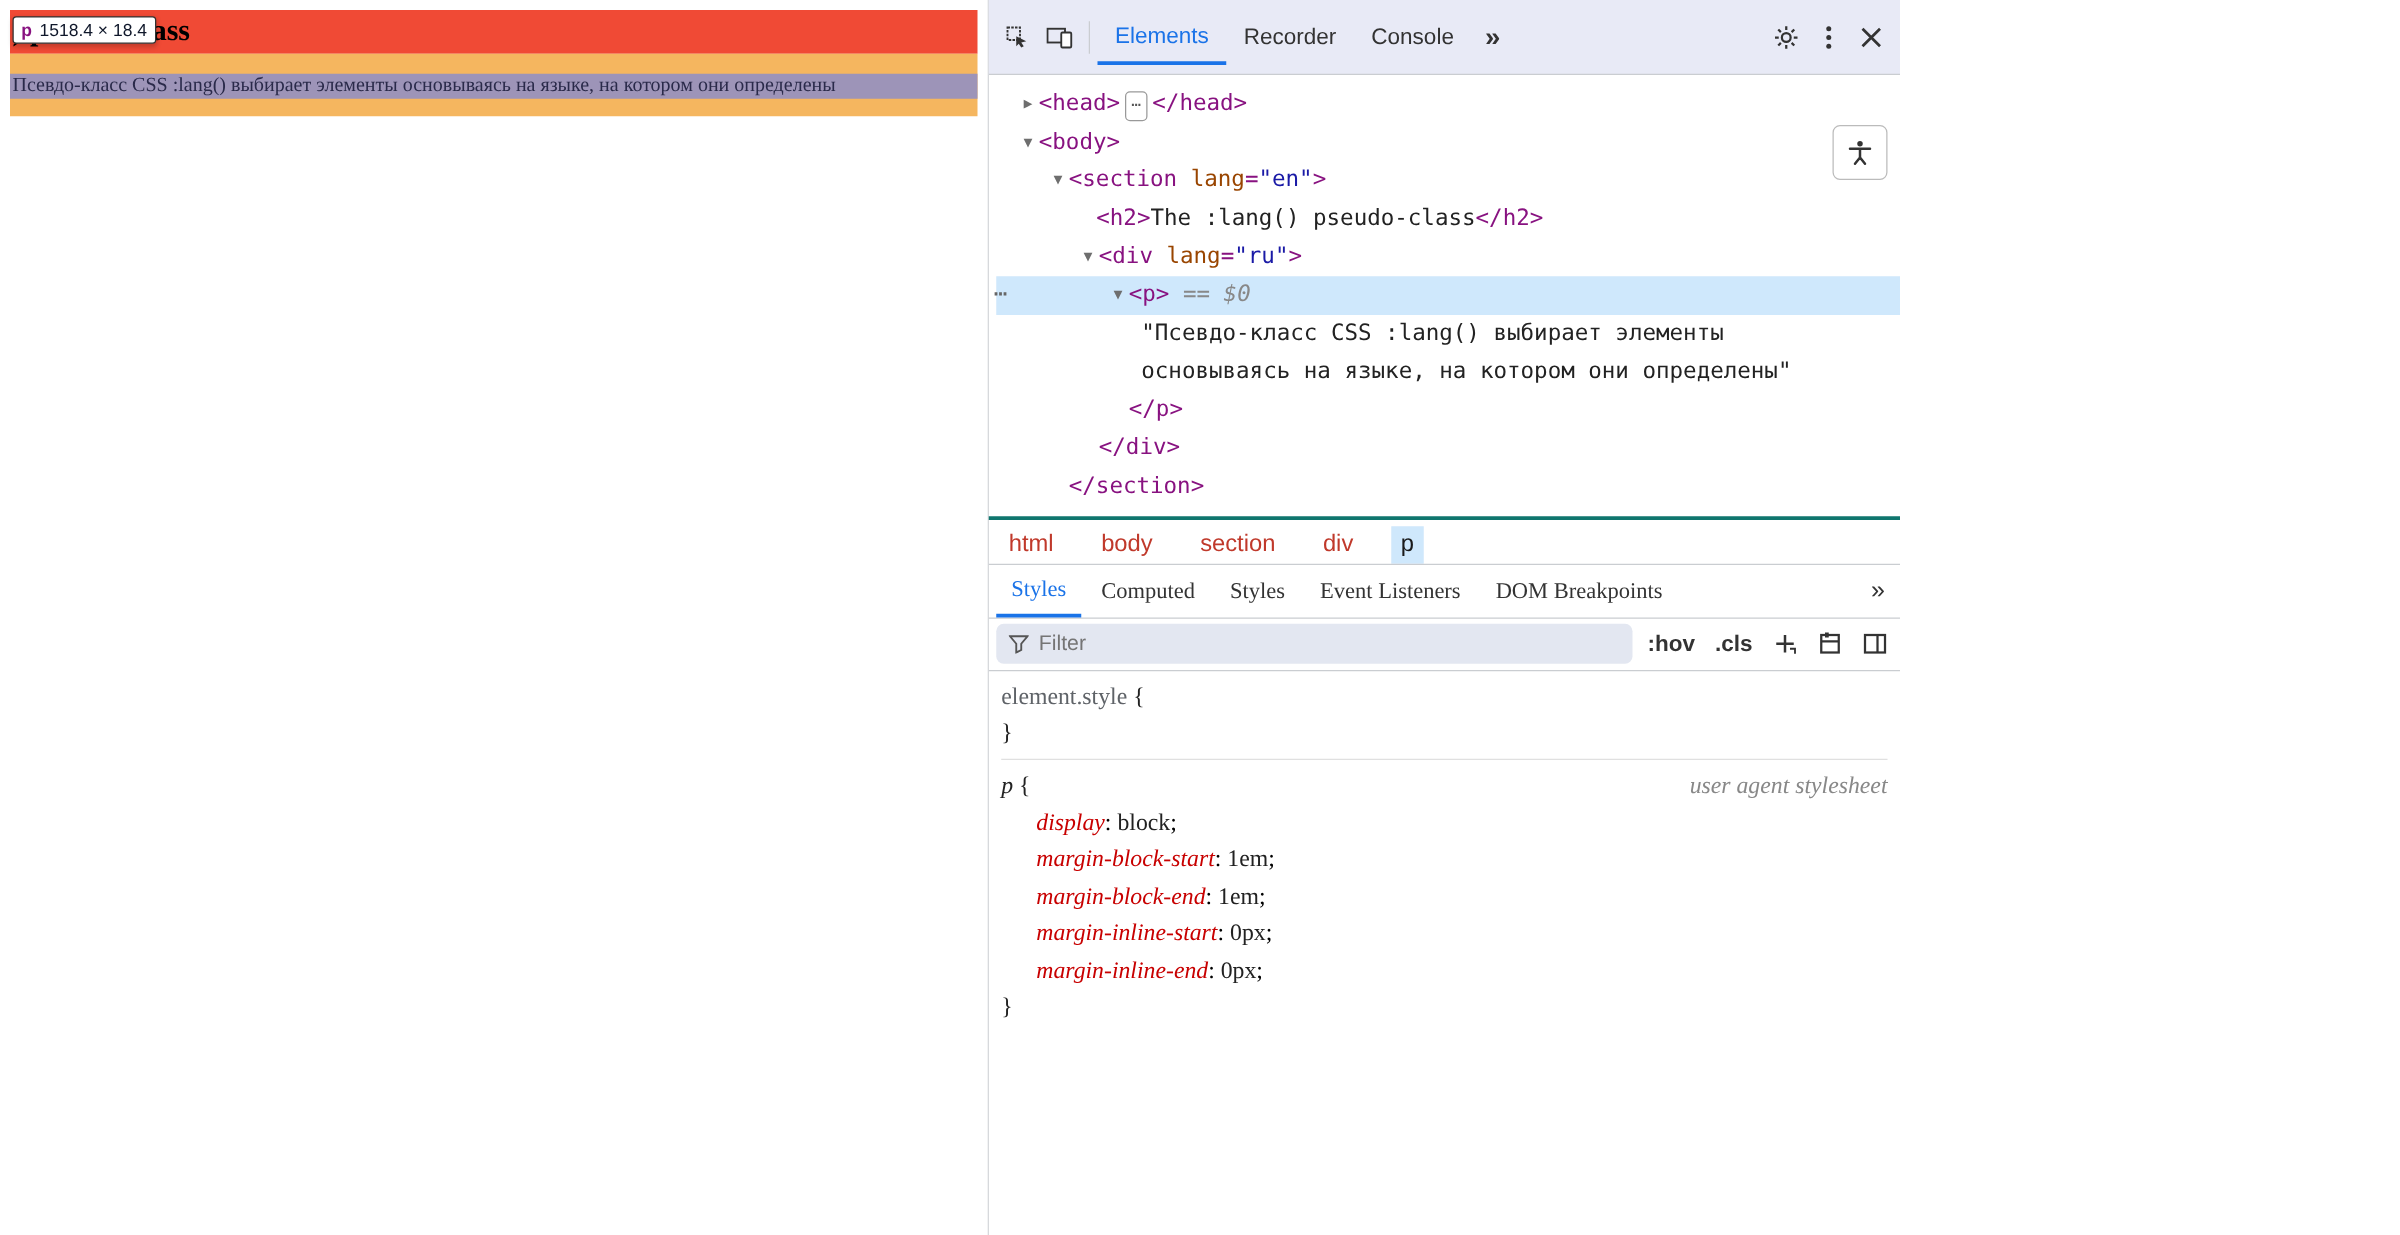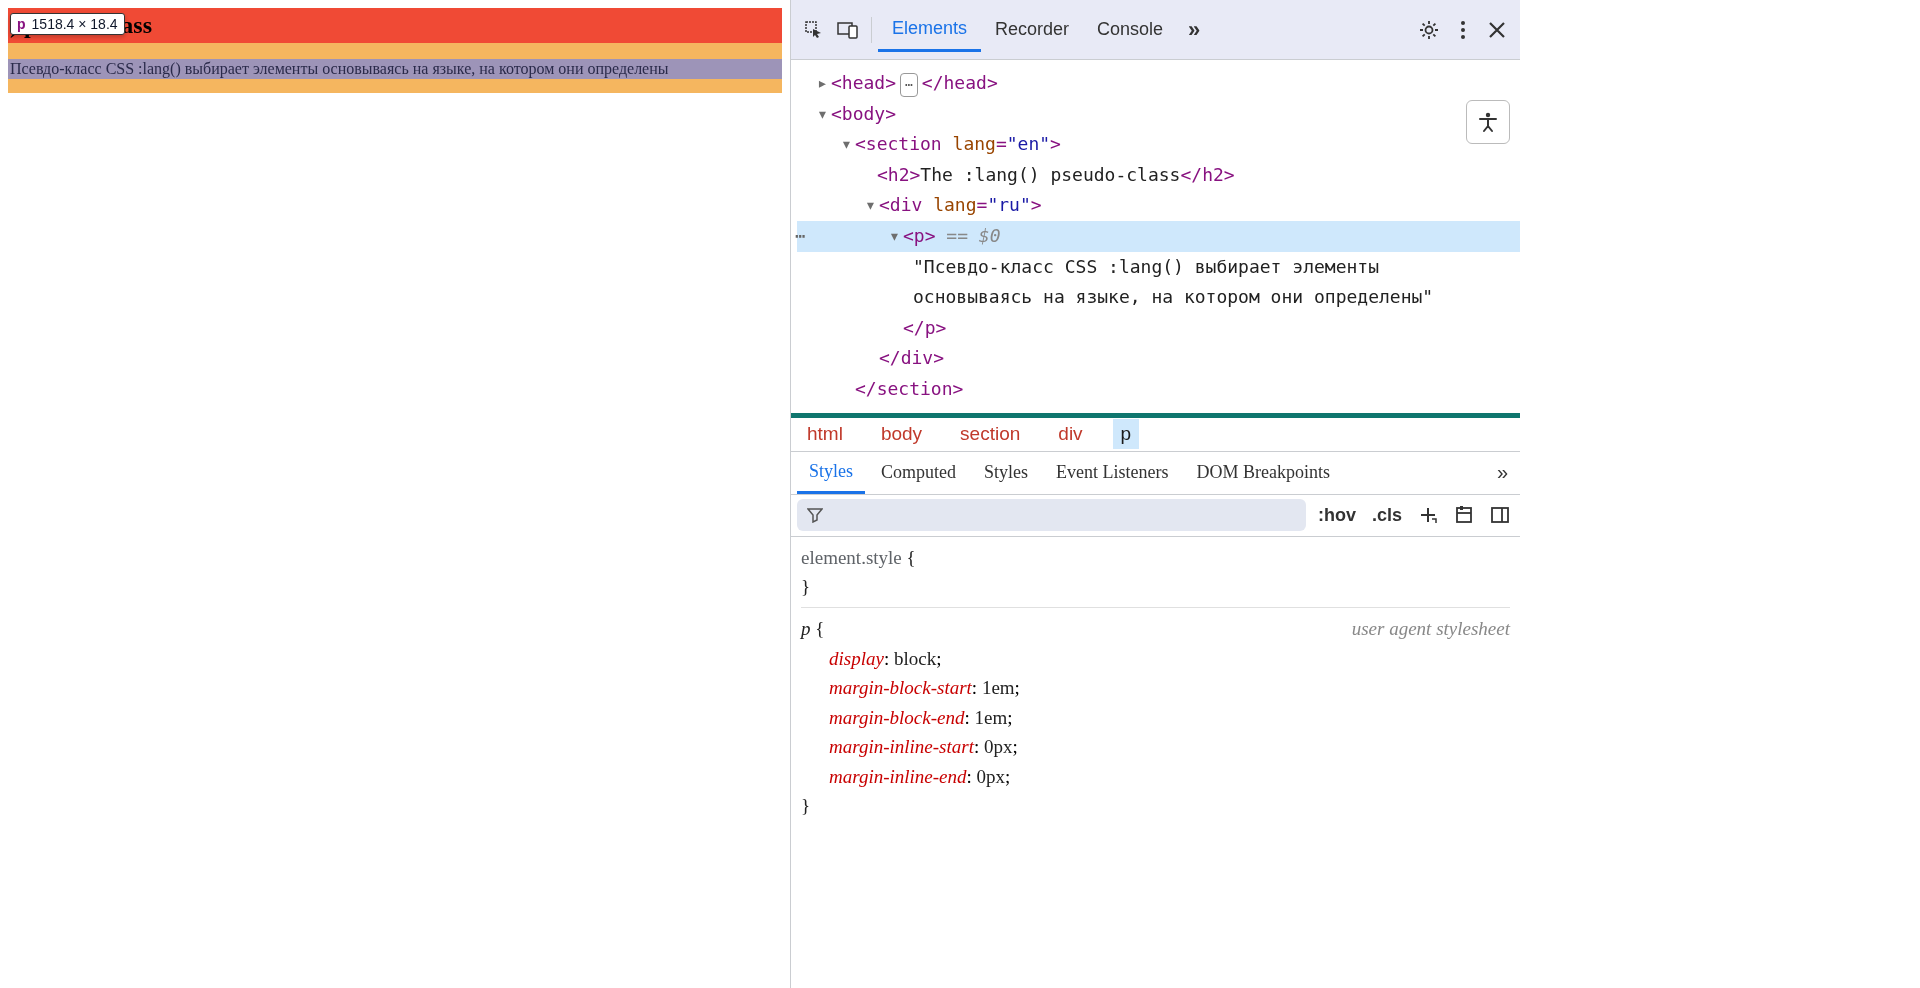--- a/index.html
+++ b/index.html
@@ -34,21 +34,21 @@
 .dom-tree .arrow { display: inline-block; width: 14px; color: #6e6e6e; cursor: pointer; }
 .dom-tree .tag-open, .dom-tree .tag-close { color: #881280; }
 .dom-tree .attr-name { color: #994500; }
 .dom-tree .attr-val { color: #1a1aa6; }
 .dom-tree .text-node { color: #222; }
 .dom-tree .eq0 { color: #888; font-style: italic; }
 .dom-tree .ellip-badge { display: inline-block; border: 1px solid #999; border-radius: 4px; padding: 0 4px; font-size: 13px; color: #555; margin: 0 4px; background: #fff; }
 .a11y-btn { position: absolute; top: 40px; right: 10px; width: 44px; height: 44px; border: 1px solid #bbb; border-radius: 6px; background: #fff; display: flex; align-items: center; justify-content: center; cursor: pointer; }
 
 
-.breadcrumb { border-top: 5px solid #0f766e; display: flex; align-items: center; height: 38px; padding: 0 8px; gap: 22px; font-size: 19px; }
+.breadcrumb { border-top: 3px solid #0f766e; display: flex; align-items: flex-end; height: 38px; padding: 0 8px; gap: 22px; font-size: 19px; }
 .breadcrumb .crumb { color: #c0392b; cursor: pointer; padding: 4px 8px; }
 .breadcrumb .crumb.active { background: #cfe8fc; color: #1a1a1a; }
 
 
 .sub-tabs { border-top: 1px solid #cacdd1; border-bottom: 1px solid #cacdd1; display: flex; align-items: center; height: 44px; padding: 0 6px; gap: 4px; font-size: 18px; }
 .sub-tabs .stab { padding: 9px 12px; color: #333; cursor: pointer; font-family: Liberation Serif, serif; }
 .sub-tabs .stab.active { color: #1a73e8; border-bottom: 3px solid #1a73e8; }
 .sub-tabs .spacer { flex: 1; }
 .sub-tabs .more { font-size: 20px; color: #333; cursor: pointer; padding: 0 6px; }
 
@@ -187,20 +187,21 @@
       <div class="more">»</div>
     </div>
 
     <div class="filter-bar">
       <div class="filter-box">
         <span>
           <svg width="16" height="16" viewBox="0 0 16 16">
               <path d="M1 2h14L10 8v5l-4 2V8z" fill="none" stroke="#555" stroke-width="1.5"></path>
             </svg>
         </span>
+        <input type="text" placeholder="Filter" style="">
       </div>
       <span class="chip">:hov</span>
       <span class="chip">.cls</span>
       <span class="chip">
         <svg width="20" height="20" viewBox="0 0 20 20">
             <path d="M10 3v14M3 10h14" stroke="#333" stroke-width="2"></path>
             <path d="M14 14h4v4" stroke="#333" stroke-width="1.5" fill="none"></path>
           </svg>
       </span>
       <span class="chip">

